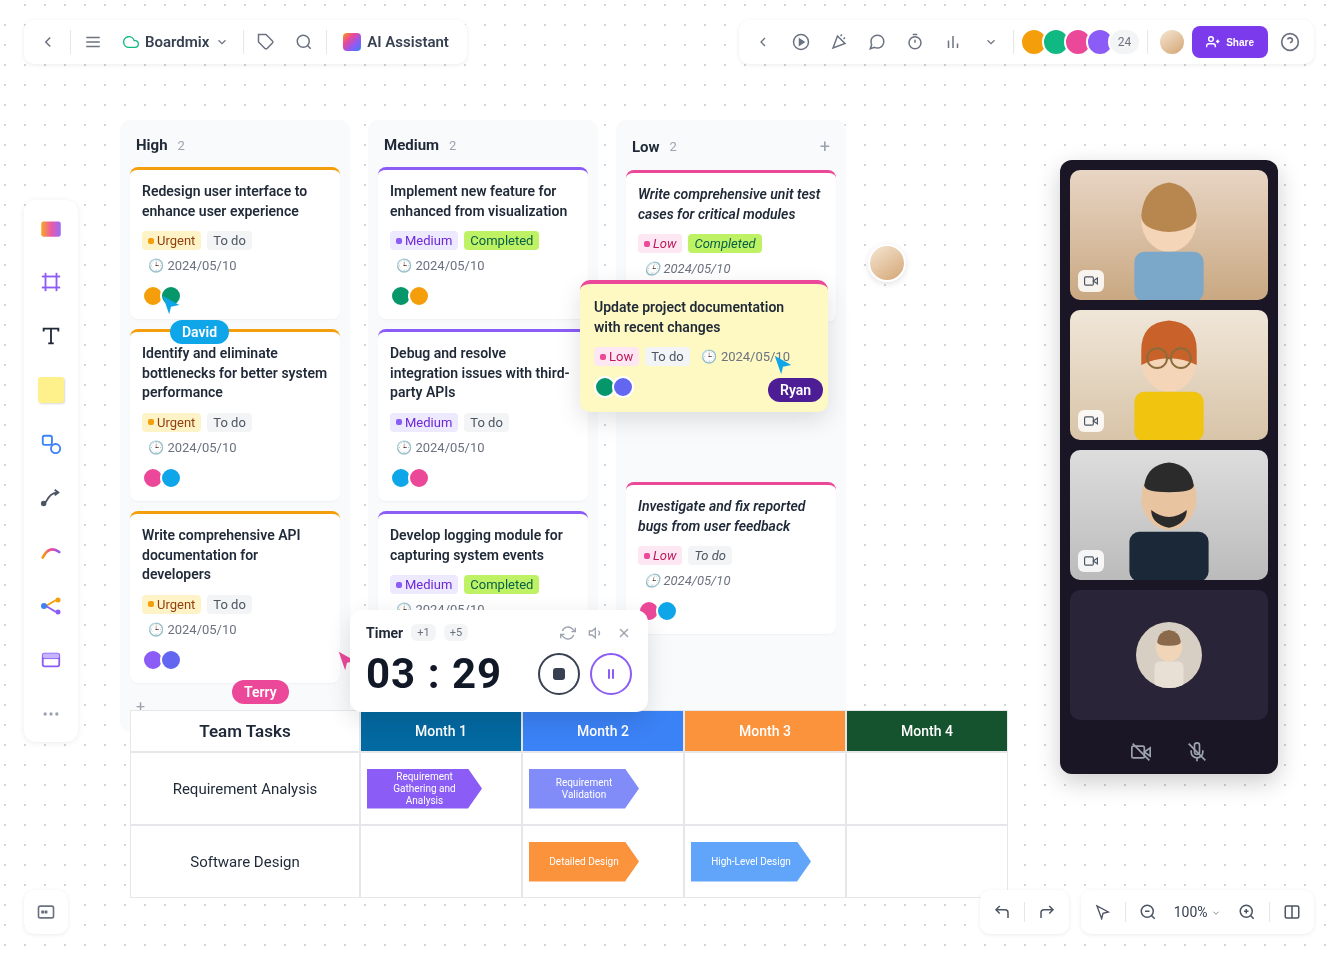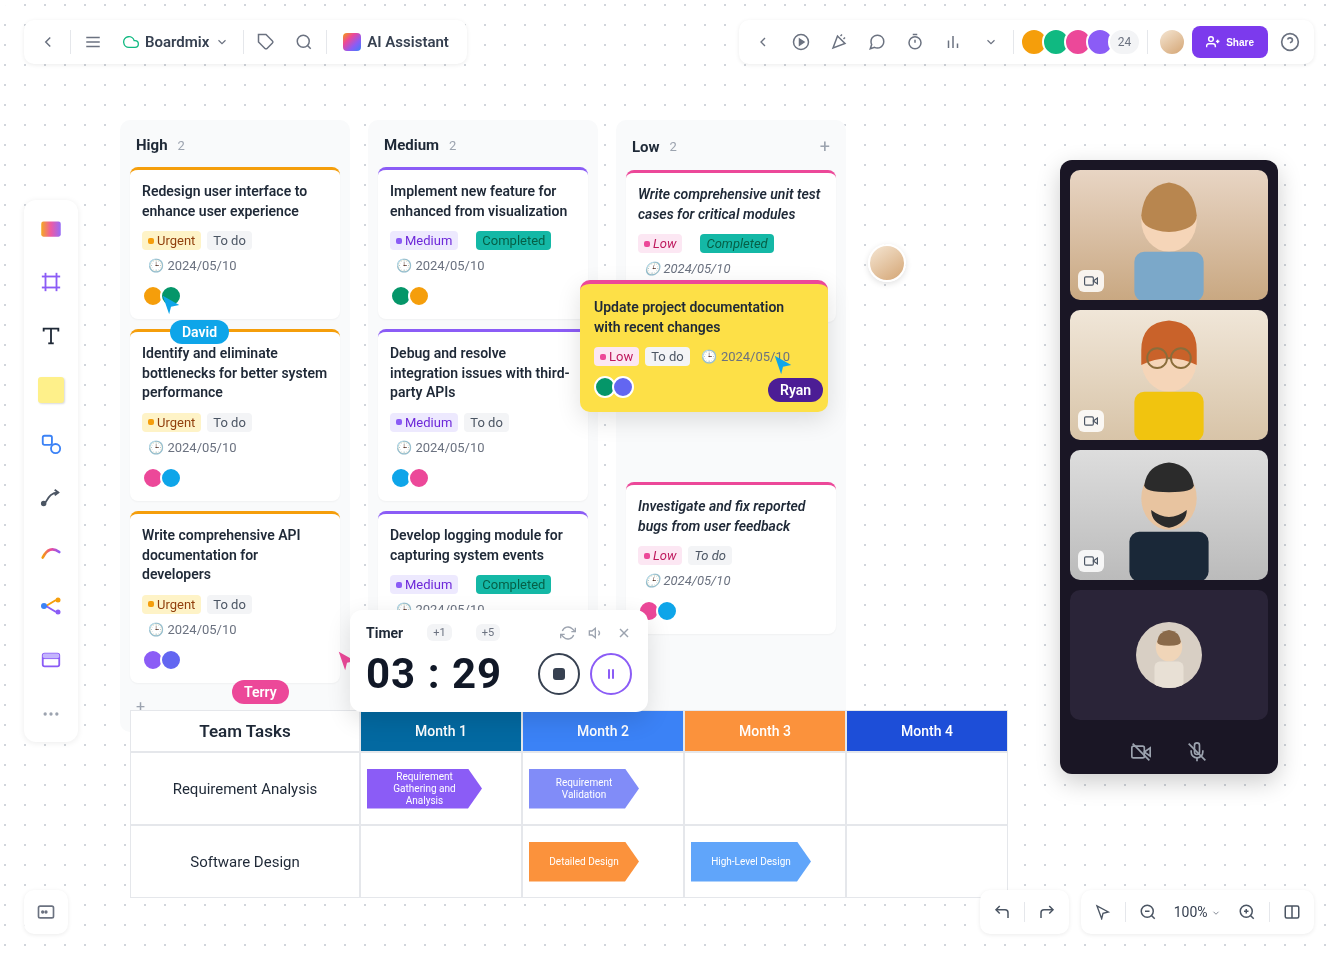--- a/index.html
+++ b/index.html
@@ -159,33 +159,33 @@
       margin-bottom: 10px;
     }
     .tag {
       font-size: 13px; padding: 2px 6px; border-radius: 4px;
       display: inline-flex; align-items: center; gap: 3px;
     }
     .tag.urgent { background: #fef3c7; color: #92400e; }
     .tag.medium { background: #ede9fe; color: #6d28d9; }
     .tag.low    { background: #fce7f3; color: #be185d; }
     .tag.todo   { background: #f3f4f6; color: #4b5563; }
-    .tag.completed { background: #14b8a6; color: #065f46; margin-left: 12px; }
+    .tag.completed { background: #bef264; color: #065f46; }
     .tag.date { background: transparent; color: #6b7280; }
     .tag-dot { width: 6px; height: 6px; border-radius: 2px; }
     .assignees { display: flex; }
     .assignees .avatar { width: 22px; height: 22px; margin-left: -4px; }
     .assignees .avatar:first-child { margin-left: 0; }
     .add-card { color: #9ca3af; padding: 4px 6px; cursor: pointer; }
     
     .floating-card {
       position: absolute;
       left: 580px; top: 280px;
       width: 248px;
-      background: #fde047;
+      background: #fef9c3;
       border-radius: 10px;
       border-top: 4px solid #ec4899;
       box-shadow: 0 8px 24px rgba(0,0,0,0.12);
       padding: 14px;
       z-index: 5;
     }
     
     .cursor-label {
       position: absolute;
       padding: 4px 12px;
@@ -202,21 +202,21 @@
       width: 298px;
       background: #fff;
       border-radius: 12px;
       box-shadow: 0 8px 24px rgba(0,0,0,0.12);
       padding: 14px 16px;
       z-index: 7;
     }
     .timer-header {
       display: flex; align-items: center; justify-content: space-between;
     }
-    .timer-header-left { display: flex; align-items: center; gap: 24px; justify-content: center; }
+    .timer-header-left { display: flex; align-items: center; gap: 8px; justify-content: center; }
     .timer-title { font-size: 14px; font-weight: 700; color: #1f2937; }
     .timer-chip {
       font-size: 11px; color: #6b7280; background: #f3f4f6;
       border-radius: 6px; padding: 2px 6px; cursor: pointer;
     }
     .timer-header-right { display: flex; gap: 12px; color: #9ca3af; }
     .timer-body {
       display: flex; align-items: center; justify-content: space-between;
       margin-top: 8px;
     }
@@ -741,21 +741,21 @@
     </div>
   </div>
 </div>
 
 <div class="gantt" id="gantt">
     <div class="gantt-row header">
   <div class="gantt-cell header-label label">Team Tasks</div>
       <div class="gantt-cell month" style="background:#0369a1">Month 1</div>
       <div class="gantt-cell month" style="background:#3b82f6">Month 2</div>
       <div class="gantt-cell month" style="background:#fb923c">Month 3</div>
-      <div class="gantt-cell month" style="background:#1d4ed8">Month 4</div>
+      <div class="gantt-cell month" style="background:#14532d">Month 4</div>
     </div>
     <div class="gantt-row">
     <div class="gantt-cell label">Requirement Analysis</div>
       <div class="gantt-cell data">
         <div class="gantt-bar" style="left:6px;width:115px;background:#8b5cf6">Requirement Gathering and Analysis</div>
       </div>
       <div class="gantt-cell data">
         <div class="gantt-bar" style="left:6px;width:110px;background:#818cf8">Requirement Validation</div>
       </div>
       <div class="gantt-cell data"></div>

